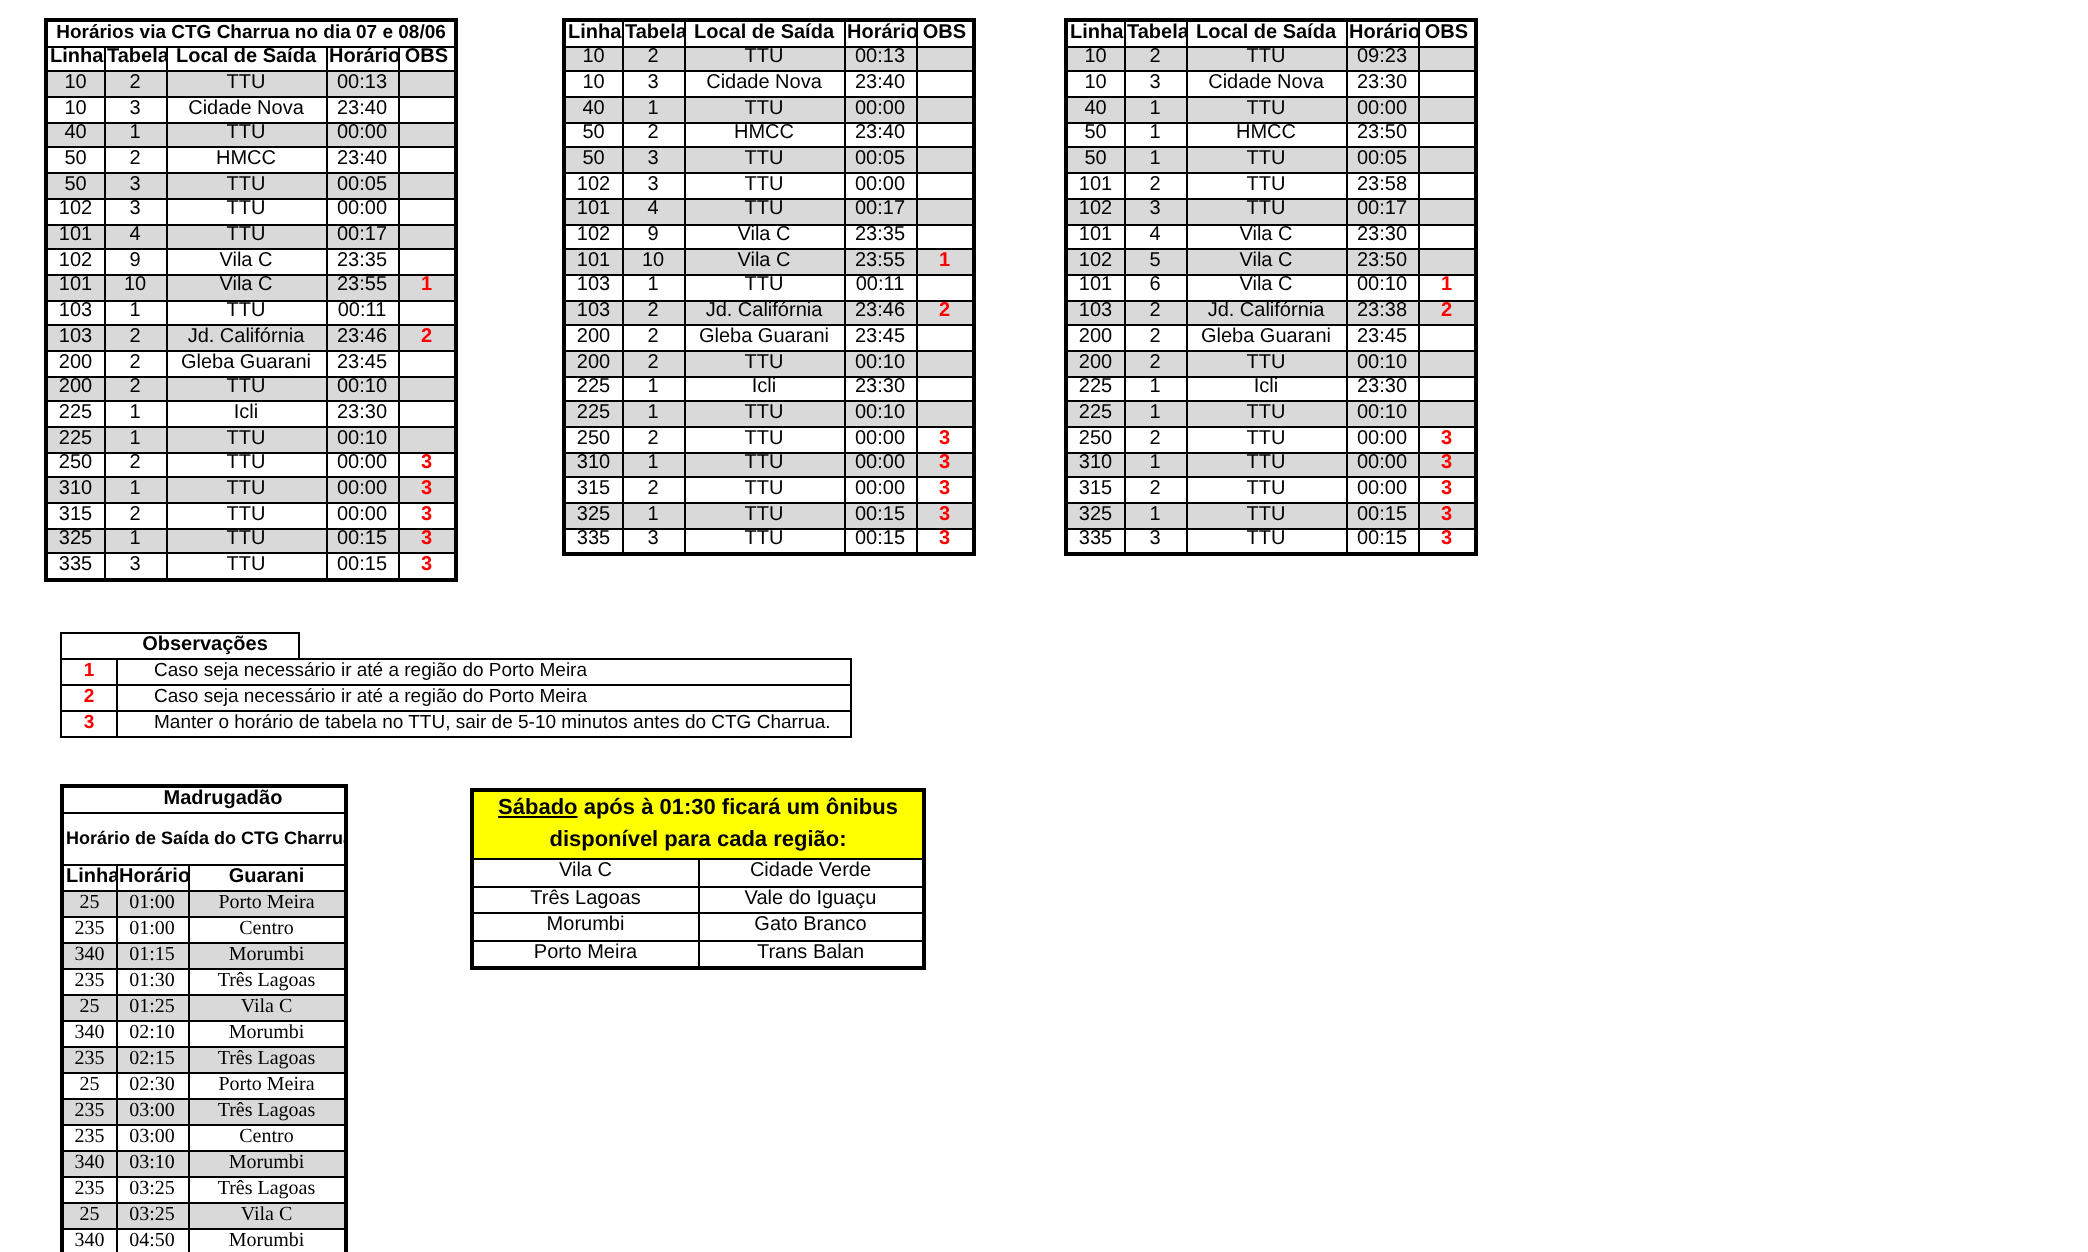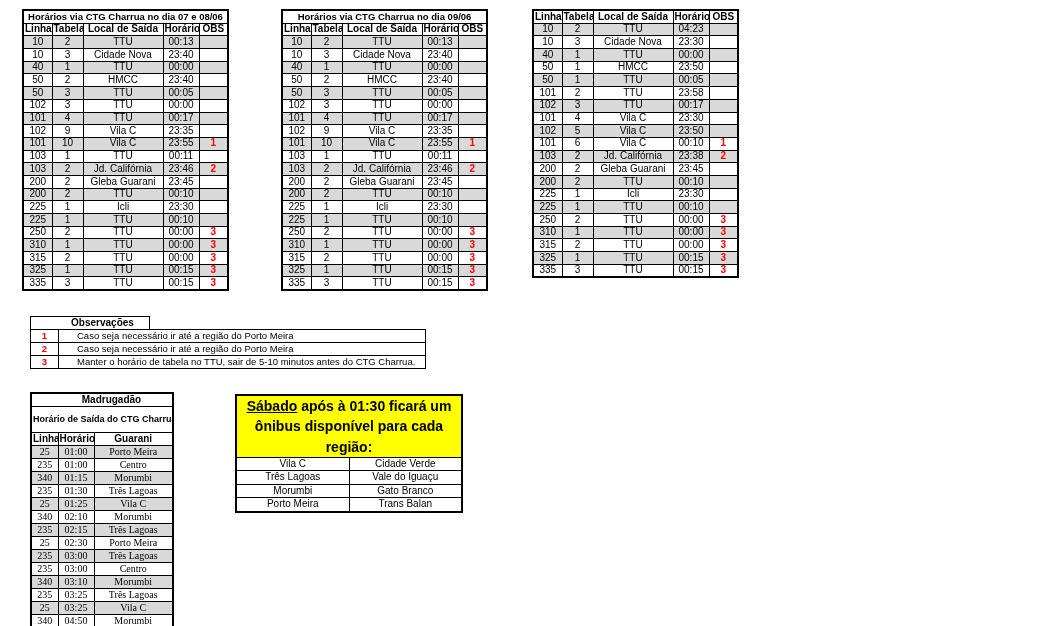--- a/index.html
+++ b/index.html
@@ -39,21 +39,21 @@
   .madru thead th{font-weight:bold;}
   .madru .m-title th{height:12px;padding-left:20px;}
   .madru .m-subtitle th{height:25px;font-size:9px;}
   .madru .m-cols th{height:12px;}
   .madru tbody td{height:12px;font-family:Liberation Serif, serif;}
   .madru tbody tr:nth-child(odd){background:#d9d9d9;}
   
   .note{border:2px solid #000;width:227px;}
   .note col{width:113px;}
   .note .note-header td{
-    background:#ffff00;height:33px;font-weight:bold;font-size:14px;
+    background:#ffff00;height:33px;font-weight:bold;font-size:11px;
     white-space:normal;line-height:1.45;padding:0 4px;
   }
   .note .note-header .hl{text-decoration:underline;}
   .note tbody td{height:12.5px;}
 </style>
 </head>
 <body>
 
 <table class="sched abs" style="left:22px;top:9px;">
   <colgroup>
@@ -221,23 +221,20 @@
 
 <table class="sched abs" style="left:281px;top:9px;">
   <colgroup>
       <col class="c-linha">
       <col class="c-tabela">
       <col class="c-local">
       <col class="c-horario">
       <col class="c-obs">
     </colgroup>
   <thead>
-    <tr class="title-row">
-        <th colspan="5">Horários via CTG Charrua no dia 09/06</th>
-      </tr>
     <tr>
         <th>Linha</th>
         <th>Tabela</th>
         <th>Local de Saída</th>
         <th>Horário</th>
         <th>OBS</th>
       </tr>
   </thead>
   <tbody>
       <tr>
@@ -398,21 +395,21 @@
         <th>Local de Saída</th>
         <th>Horário</th>
         <th>OBS</th>
       </tr>
   </thead>
   <tbody>
       <tr>
         <td>10</td>
         <td>2</td>
         <td>TTU</td>
-        <td>04:23</td>
+        <td>09:23</td>
         <td class="red"></td>
       </tr>
       <tr>
         <td>10</td>
         <td>3</td>
         <td>Cidade Nova</td>
         <td>23:30</td>
         <td class="red"></td>
       </tr>
       <tr>

